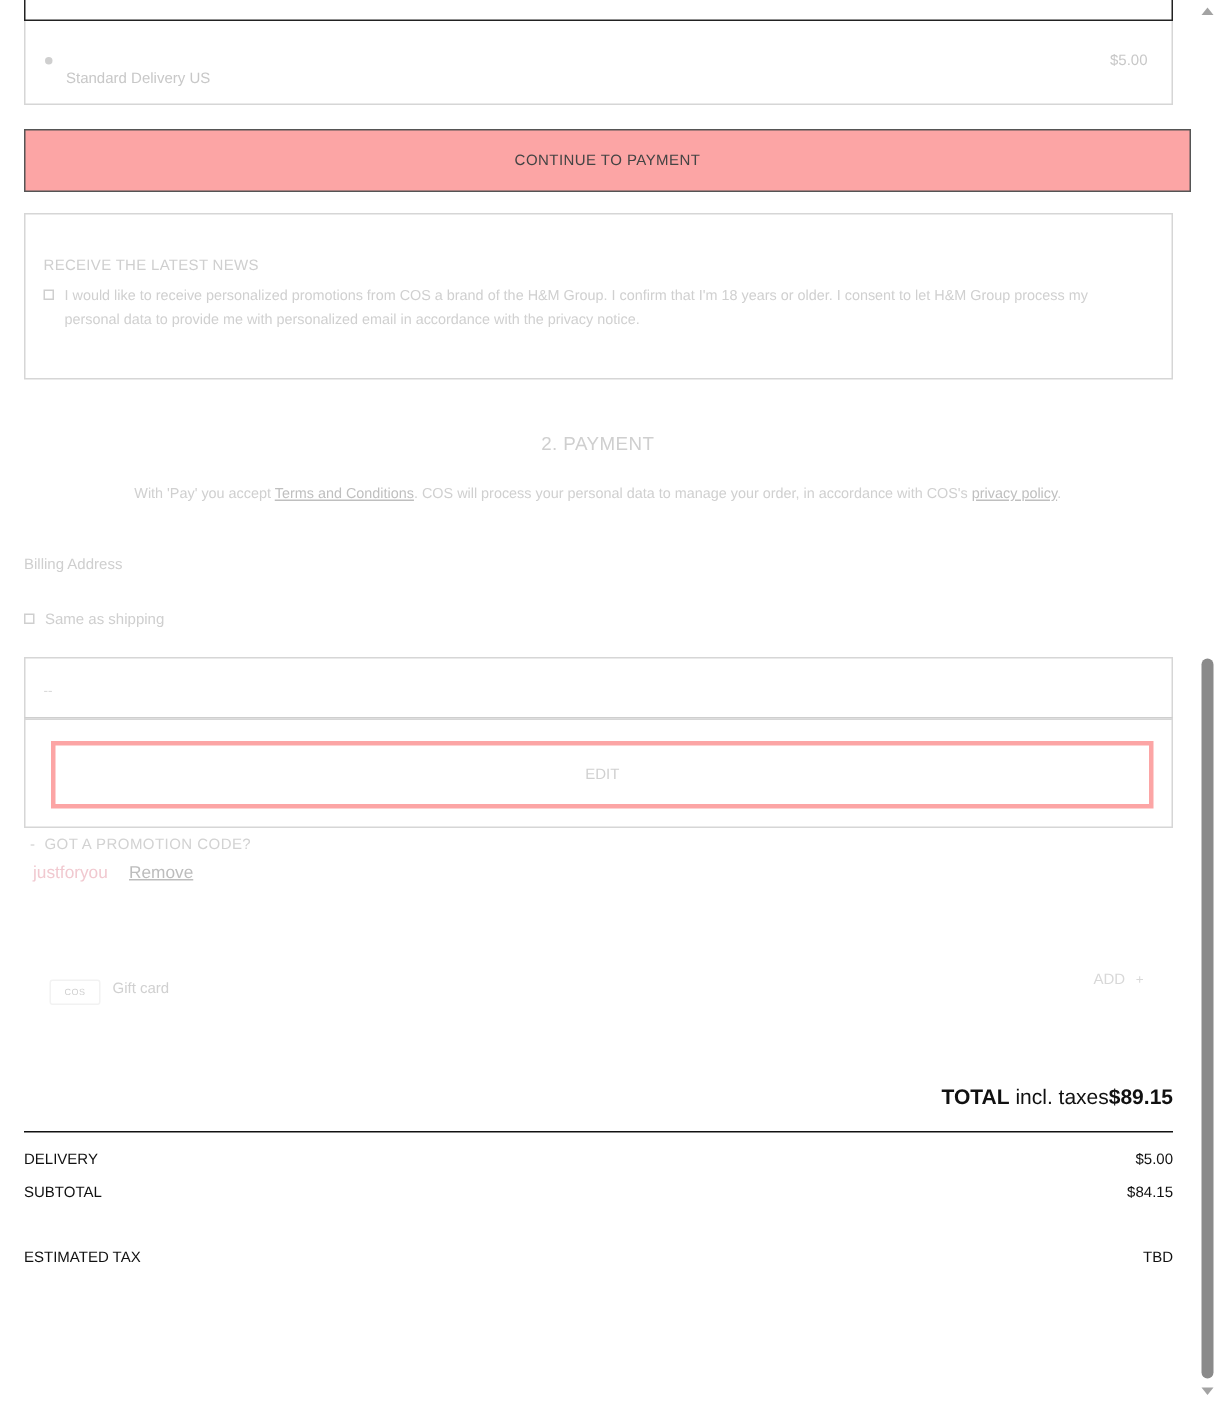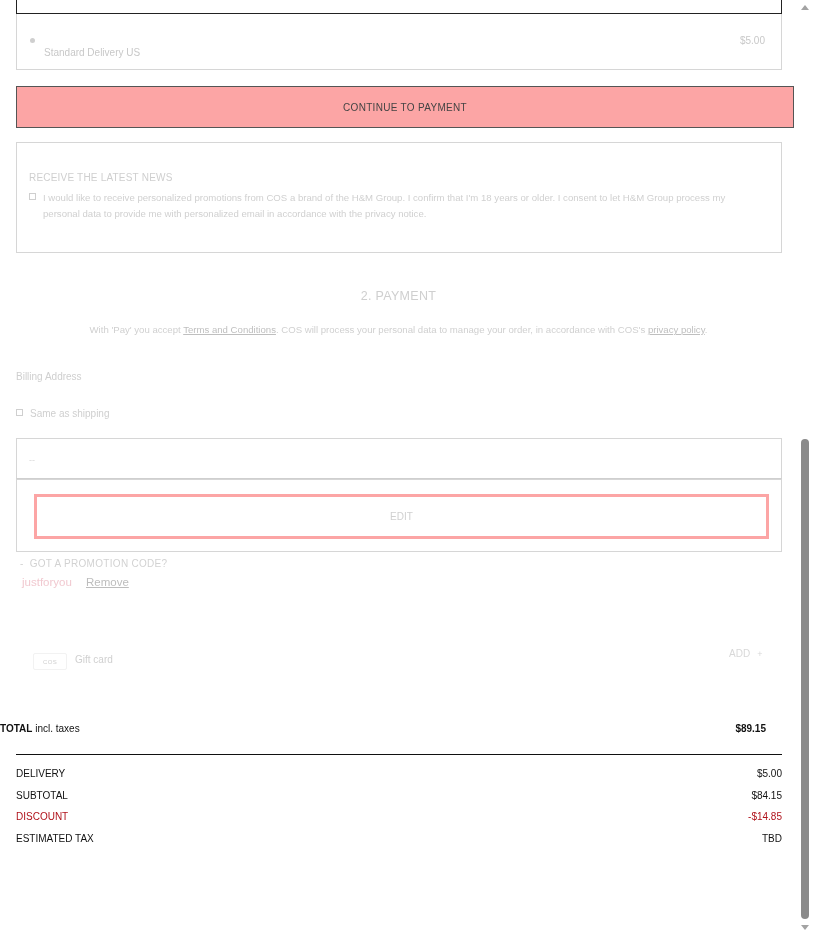--- a/index.html
+++ b/index.html
@@ -121,22 +121,22 @@
     }
     .gift-label {
       left: 75px; top: 654px; font-size: 10px; color: #d0d0d0;
     }
     .gift-add {
       left: 729px; top: 648px; font-size: 10px; color: #d8d8d8; cursor: pointer;
     }
     .gift-add .plus { margin-left: 7px; font-size: 9px; }
 
     .total-row {
-      left: 0; top: 723px; width: 766px; display: flex; justify-content: space-between;
-      font-size: 10px; color: #111;
+      left: 16px; top: 723px; width: 766px; display: flex; justify-content: flex-end;
+      font-size: 14px; color: #111;
     }
     .total-row .lbl b { font-weight: bold; }
     .total-row .val { font-weight: bold; }
     .divider {
       left: 16px; top: 754px; width: 766px; height: 1px; background: #111;
     }
     .sum-row {
       left: 16px; width: 766px; display: flex; justify-content: space-between;
       font-size: 10px; color: #111;
     }
@@ -215,24 +215,20 @@
   <div class="abs divider"></div>
 
   <div class="abs sum-row" style="top:768px;align-items:flex-end;">
     <span>DELIVERY</span>
     <span>$5.00</span>
   </div>
   <div class="abs sum-row" style="top:790px;">
     <span>SUBTOTAL</span>
     <span>$84.15</span>
   </div>
-  <div class="abs sum-row discount" style="top:811px;">
-    <span>DISCOUNT</span>
-    <span>-$14.85</span>
-  </div>
   <div class="abs sum-row" style="top:833px;">
     <span>ESTIMATED TAX</span>
     <span>TBD</span>
   </div>
 
   <div class="abs scroll-track"></div>
   <div class="abs scroll-up"></div>
   <div class="abs scroll-thumb"></div>
   <div class="abs scroll-down"></div>
 </div>

